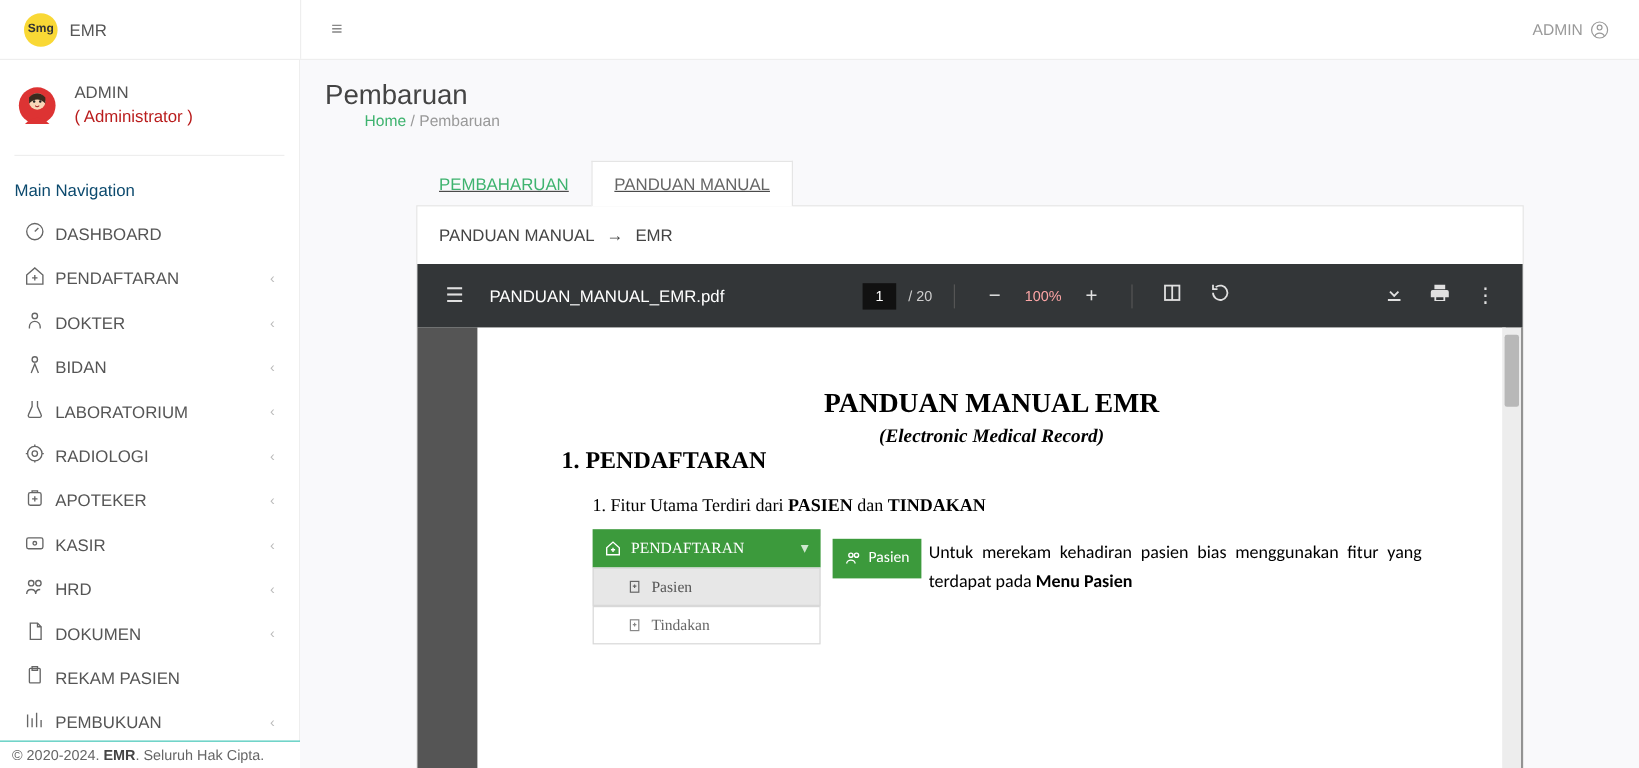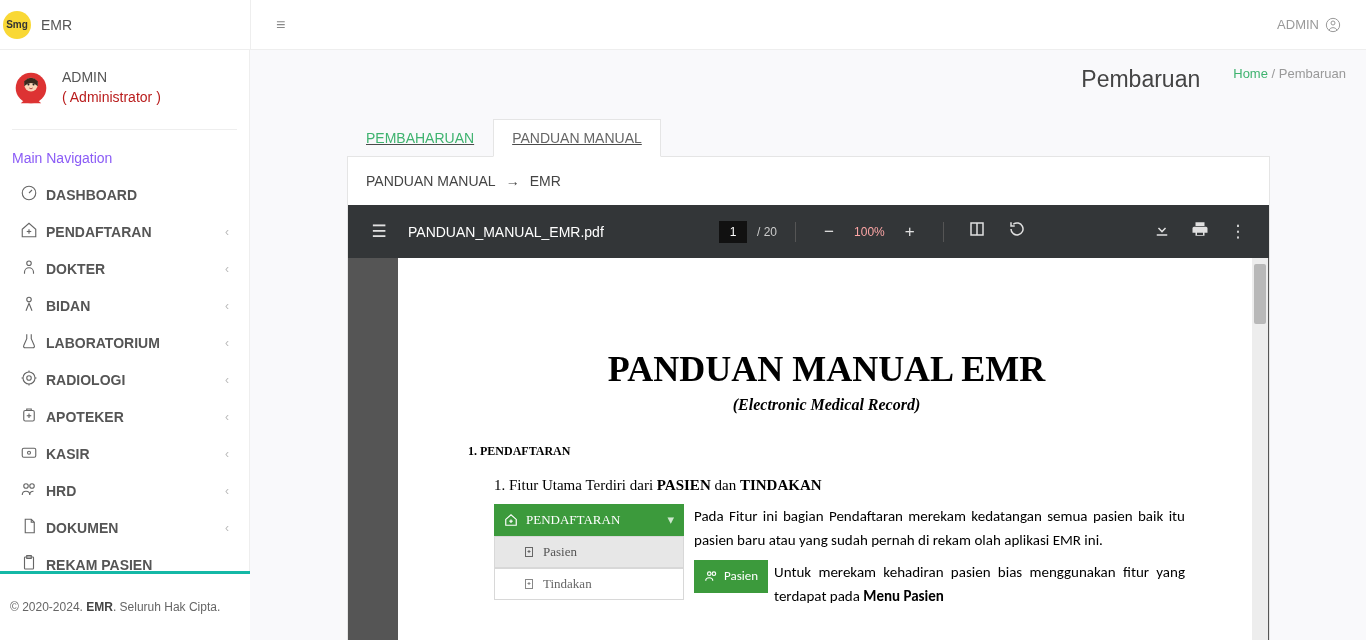--- a/index.html
+++ b/index.html
@@ -1,45 +1,45 @@
 <!DOCTYPE html>
 <html><head>
 <meta charset="utf-8">
 <style>
   * { box-sizing: border-box; margin: 0; padding: 0; }
   body { font-family: "Segoe UI", Arial, sans-serif; background: #f9f9fb; color: #4a4a4a; width: 1366px; height: 640px; overflow: hidden; }
   
   .topbar { position: absolute; top: 0; left: 0; right: 0; height: 50px; background: #fff; display: flex; align-items: center; border-bottom: 1px solid #eee; }
-  .topbar-left { width: 250px; display: flex; align-items: center; gap: 10px; padding-left: 3px; }
+  .topbar-left { width: 250px; display: flex; align-items: center; gap: 10px; padding-left: 20px; }
   .logo-circle { width: 28px; height: 28px; border-radius: 50%; background: #f9d835; display: flex; align-items: center; justify-content: center; font-size: 10px; font-weight: bold; color: #333; }
   .app-name { color: #555; font-size: 14px; }
   .topbar-right { flex: 1; display: flex; align-items: center; justify-content: space-between; padding: 0 25px; border-left: 1px solid #eee; height: 100%; }
   .hamburger { color: #888; font-size: 16px; cursor: pointer; }
   .admin-dropdown { color: #999; font-size: 13px; display: flex; align-items: center; gap: 6px; cursor: pointer; }
   
   .sidebar { position: absolute; top: 50px; left: 0; width: 250px; bottom: 0; background: #fff; border-right: 1px solid #eee; overflow-y: auto; }
   .user-block { display: flex; align-items: center; gap: 14px; padding: 18px 14px; }
   .avatar { width: 34px; height: 34px; }
   .user-info { line-height: 1.4; }
   .user-name { color: #555; font-size: 14px; }
   .user-role { color: #b91c1c; font-size: 14px; }
   .hr { height: 1px; background: #eee; margin: 4px 12px; }
-  .nav-title { padding: 16px 12px 10px; color: #8b5cf6; font-size: 14px; }
+  .nav-title { padding: 16px 12px 10px; color: #0c4a6e; font-size: 14px; }
   .nav-item { display: flex; align-items: center; padding: 8px 20px; color: #555; font-size: 14px; cursor: pointer; position: relative; }
   .nav-icon { width: 26px; text-align: left; color: #666; }
-  .nav-label { flex: 1; font-weight: bold; }
+  .nav-label { flex: 1; }
   .nav-chevron { color: #bbb; font-size: 12px; }
   .nav-item.faded { color: #bbb; }
   .nav-item.faded .nav-icon { color: #ccc; }
   
-  .footer { position: absolute; bottom: 0; left: 0; width: 250px; background: #fff; border-top: 3px solid #14b8a6; padding: 26px 10px; font-size: 12px; color: #666; }
+  .footer { position: absolute; bottom: 0; left: 0; width: 250px; background: #fff; border-top: 1px solid #14b8a6; padding: 4px 10px; font-size: 12px; color: #666; }
   .footer strong { color: #444; }
   
   .main { position: absolute; top: 50px; left: 251px; right: 0; bottom: 0; overflow-y: auto; }
-  .main-header { padding: 16px 20px 0; display: flex; justify-content: flex-end; align-items: flex-start; }
+  .main-header { padding: 16px 20px 0; display: flex; justify-content: space-between; align-items: flex-start; flex-direction: column; }
   .page-title { font-size: 23px; color: #444; font-weight: 400; }
   .breadcrumb { font-size: 13px; color: #999; margin-left: 33px; }
   .bc-home { color: #3fb36f; text-decoration: none; }
   
   .tabs { margin: 26px 20px 0 96px; display: flex; text-decoration: underline; }
   .tab { padding: 10px 18px; font-size: 14px; border: 1px solid transparent; cursor: pointer; }
   .tab.inactive { color: #3fb36f; }
   .tab.active { background: #fff; border: 1px solid #e5e5e5; border-bottom: 1px solid #fff; color: #666; }
   
   .panel { margin: -1px 96px 0; background: #fff; border: 1px solid #e5e5e5; }
@@ -53,23 +53,23 @@
   .pdf-page-total { color: #ccc; font-size: 12px; }
   .pdf-vdiv { width: 1px; height: 20px; background: #555; margin: 0 8px; }
   .pdf-zoom { color: #fca5a5; font-size: 12px; }
   .pdf-right { display: flex; align-items: center; gap: 8px; }
   
   .pdf-area { background: #555; padding: 0; position: relative; height: 430px; }
   .pdf-page { background: #fff; margin: 0 14px 0 50px; min-height: 800px; padding: 50px 70px; font-family: Georgia, 'Times New Roman', serif; color: #000; }
   .pdf-scroll { position: absolute; right: 1px; top: 0; width: 16px; height: 100%; background: #ededed; }
   .pdf-scroll-thumb { position: absolute; right: 2px; top: 6px; width: 12px; height: 60px; background: #b8b8b8; border-radius: 2px; }
   
-  .doc-h1 { text-align: center; font-size: 36px; font-weight: bold; font-family: Georgia, serif; margin-top: 40px; }
+  .doc-h1 { text-align: center; font-size: 23px; font-weight: bold; font-family: Georgia, serif; }
   .doc-h1-sub { text-align: center; font-style: italic; font-weight: bold; font-size: 16px; margin-top: 6px; }
-  .doc-s1 { margin-top: 30px; font-weight: bold; font-size: 12px; }
+  .doc-s1 { font-weight: bold; font-size: 20px; }
   .doc-li { margin: 18px 0 10px 26px; font-size: 15px; }
   .doc-float { display: flex; gap: 10px; margin-left: 26px; }
   .doc-img-block { font-size: 13px; }
   .pendaftaran-green { background: #3c9a3c; color: #fff; padding: 8px 10px; display: flex; align-items: center; gap: 8px; width: 190px; }
   .sub-row { background: #fff; border: 1px solid #d8d8d8; padding: 7px 10px 7px 28px; color: #666; display: flex; align-items: center; gap: 8px; }
   .sub-row.sel { background: #e7e7e7; color: #555; }
   .doc-text { flex: 1; font-size: 15px; line-height: 1.6; text-align: justify; font-family: Calibri, Arial, sans-serif; }
   .pasien-btn { display: inline-flex; align-items: center; gap: 6px; background: #3c9a3c; color: #fff; padding: 6px 10px; font-size: 13px; margin-right: 6px; float: left; }
   .doc-block2 { margin: 10px 0 0 0; font-size: 15px; line-height: 1.6; text-align: justify; font-family: Calibri, Arial, sans-serif; }
 </style>
@@ -317,21 +317,20 @@
             <div class="sub-row">
               <svg width="12" height="12" viewBox="0 0 24 24" fill="none" stroke="#888" stroke-width="2">
                   <rect x="5" y="3" width="14" height="18"></rect>
                   <line x1="12" y1="8" x2="12" y2="14"></line>
                   <line x1="9" y1="11" x2="15" y2="11"></line>
                 </svg>
               <span>Tindakan</span>
             </div>
           </div>
           <div class="doc-text">
-            <span>Pada Fitur ini bagian Pendaftaran merekam kedatangan semua pasien baik itu pasien baru atau yang sudah pernah di rekam olah aplikasi EMR ini.</span>
             <div style="margin-top:8px;">
               <span class="pasien-btn">
                 <svg width="14" height="14" viewBox="0 0 24 24" fill="none" stroke="#fff" stroke-width="2">
                     <circle cx="9" cy="8" r="3"></circle>
                     <circle cx="17" cy="8" r="3"></circle>
                     <path d="M3 20c0-3 3-5 6-5s6 2 6 5"></path>
                   </svg>
                 <span>Pasien</span>
               </span>
               <span>Untuk merekam kehadiran pasien bias menggunakan fitur yang terdapat pada </span><b>Menu Pasien</b>

